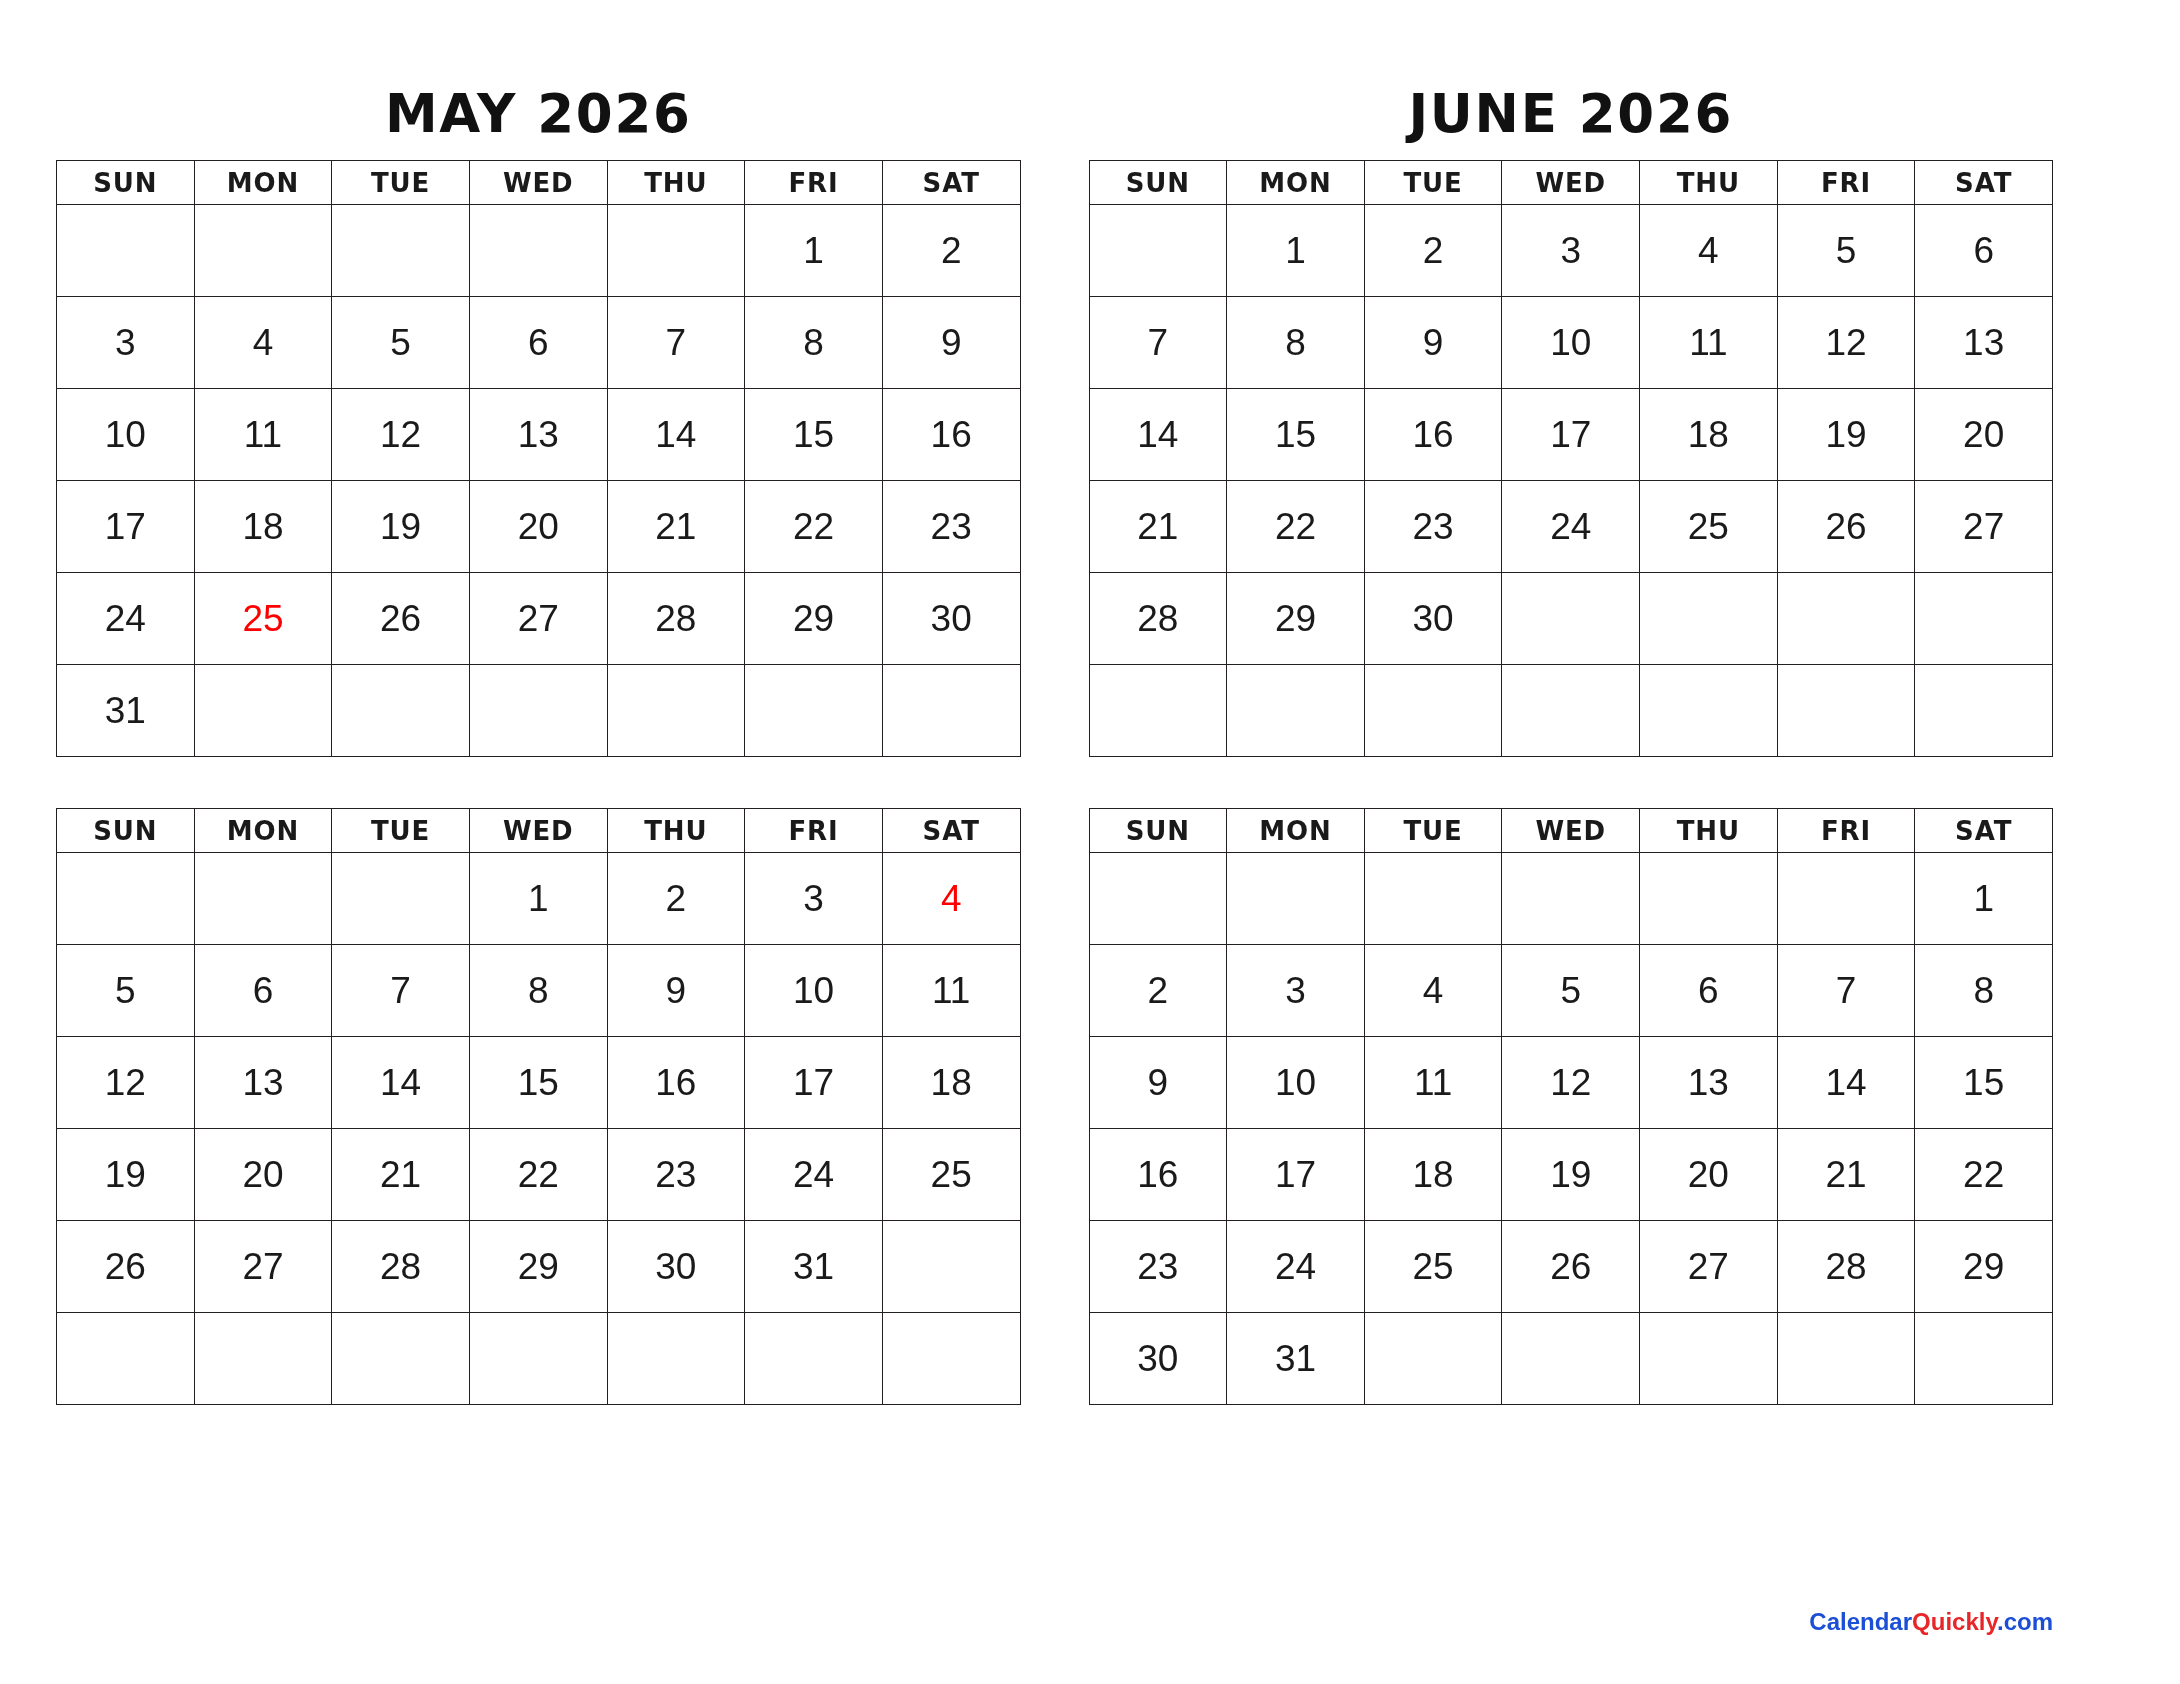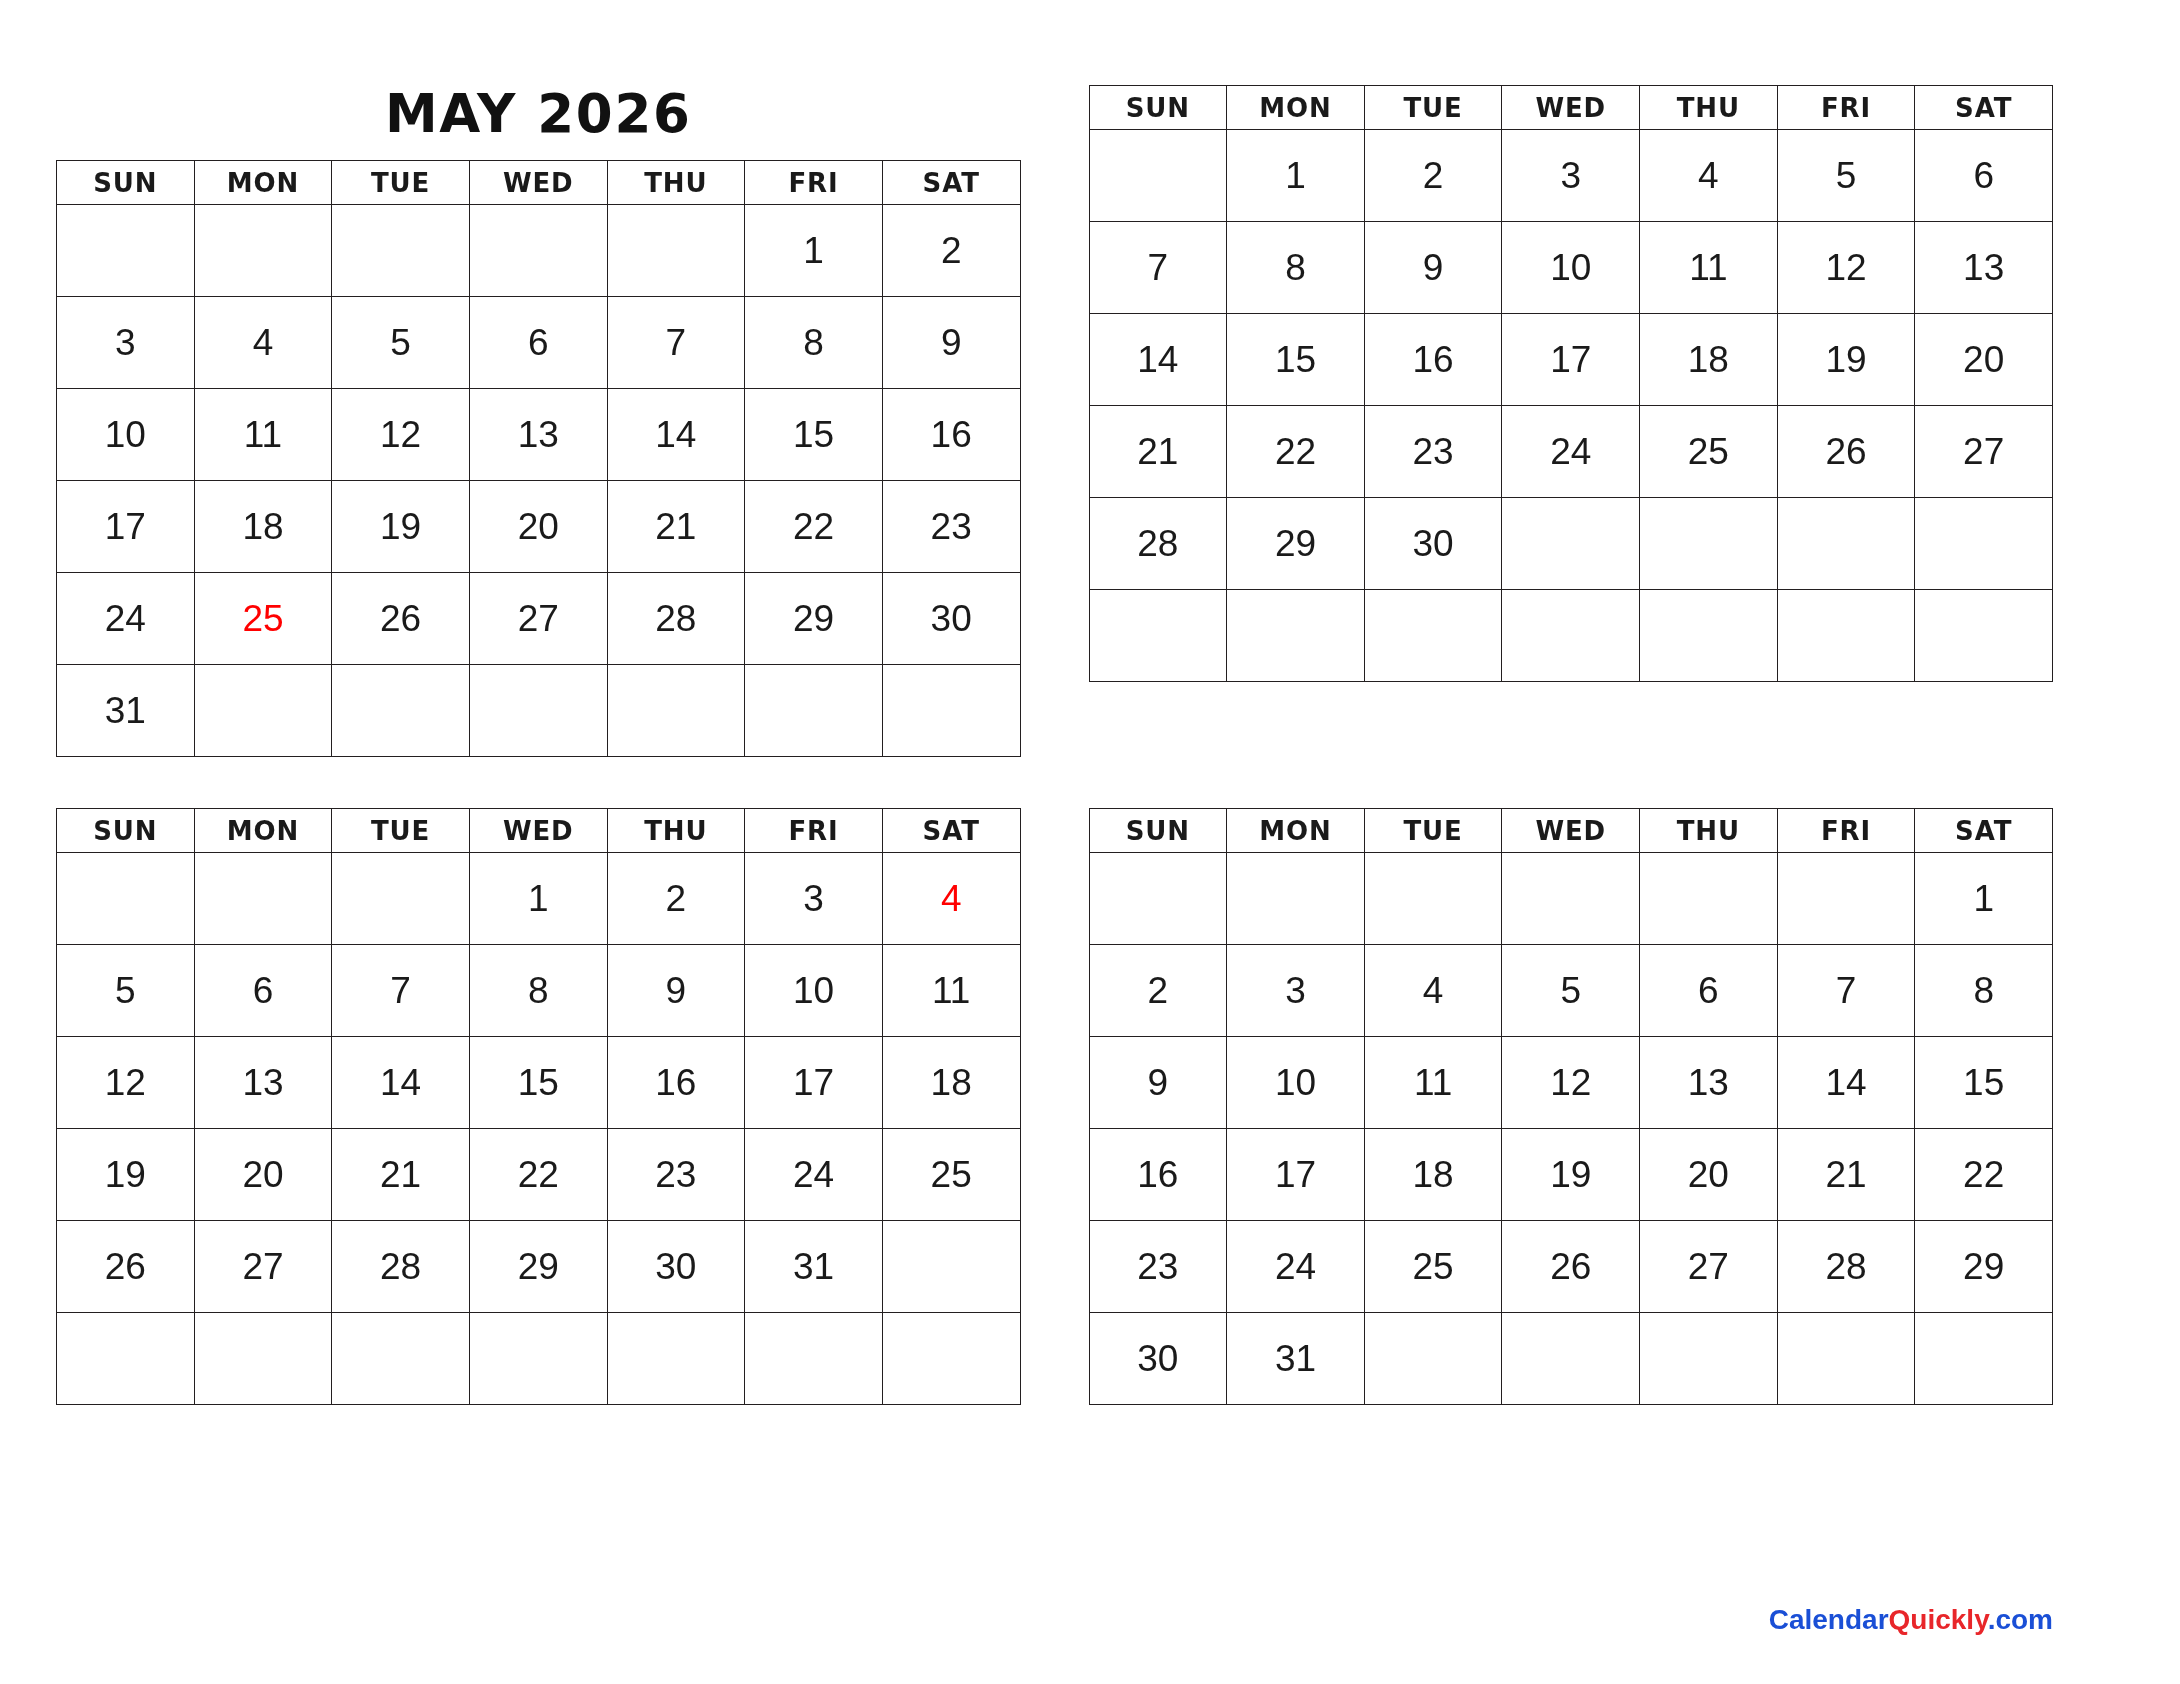--- a/index.html
+++ b/index.html
@@ -72,21 +72,21 @@
   table.cal td.holiday {
     color: #ff0000;
   }
   table.cal td.empty {
     color: transparent;
   }
   .footer {
     position: absolute;
     right: 128px;
     bottom: 49px;
-    font-size: 28px;
+    font-size: 24px;
     font-weight: bold;
     font-family: "Liberation Sans", sans-serif;
     white-space: nowrap;
   }
   .footer .brand-a { color: #1a4fd6; }
   .footer .brand-b { color: #e8262a; }
   .footer .brand-c { color: #1a4fd6; }
 </style>
 </head>
 <body>
@@ -161,20 +161,21 @@
               <td class="empty"></td>
               <td class="empty"></td>
               <td class="empty"></td>
               <td class="empty"></td>
             </tr>
           </tbody>
       </table>
     </div>
 
     <div class="month-block">
+      <div class="month-title">JUNE 2026</div>
       <table class="cal">
         <thead>
           <tr>
             <th>SUN</th>
             <th>MON</th>
             <th>TUE</th>
             <th>WED</th>
             <th>THU</th>
             <th>FRI</th>
             <th>SAT</th>

